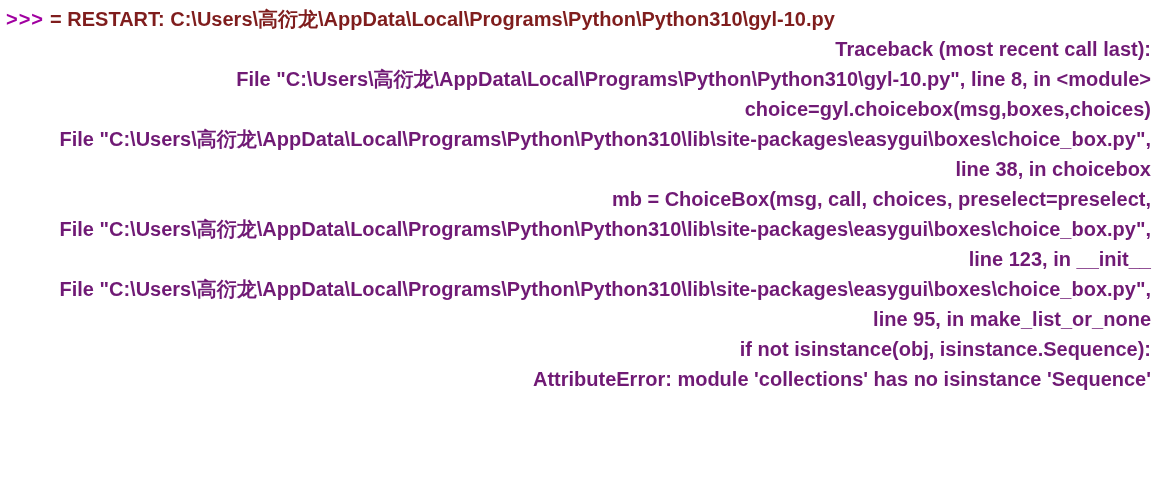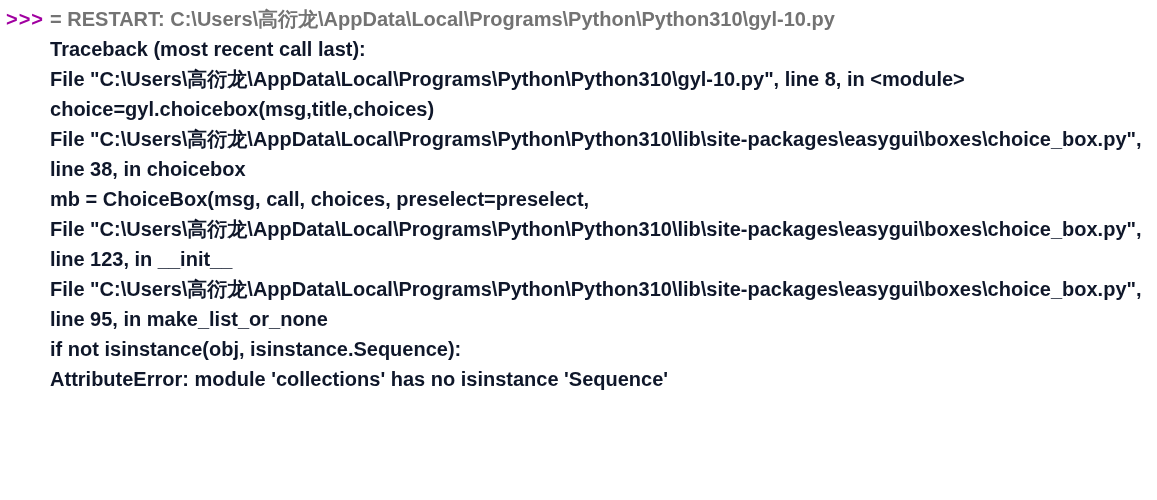--- a/index.html
+++ b/index.html
@@ -24,38 +24,39 @@
       white-space: pre;
       letter-spacing: 1px;
       flex-shrink: 0;
     }
     .output {
       margin-left: 6px;
       flex: 1;
       word-break: break-all;
     }
     .restart {
-      color: #737373;
+      color: #7f1d1d;
       font-weight: bold;
     }
     .err {
-      color: #0f172a;
+      color: #701a75;
       font-weight: bold;
+      text-align: right;
     }
   </style>
 </head>
 <body>
 
 <div class="shell">
   <div class="prompt">&gt;&gt;&gt;</div>
   <div class="output">
     <div class="restart">= RESTART: C:\Users\高衍龙\AppData\Local\Programs\Python\Python310\gyl-10.py</div>
     <div class="err">Traceback (most recent call last):</div>
     <div class="err">  File "C:\Users\高衍龙\AppData\Local\Programs\Python\Python310\gyl-10.py", line 8, in &lt;module&gt;</div>
-    <div class="err">    choice=gyl.choicebox(msg,title,choices)</div>
+    <div class="err">    choice=gyl.choicebox(msg,boxes,choices)</div>
     <div class="err">  File "C:\Users\高衍龙\AppData\Local\Programs\Python\Python310\lib\site-packages\easygui\boxes\choice_box.py", line 38, in choicebox</div>
     <div class="err">    mb = ChoiceBox(msg, call, choices, preselect=preselect,</div>
     <div class="err">  File "C:\Users\高衍龙\AppData\Local\Programs\Python\Python310\lib\site-packages\easygui\boxes\choice_box.py", line 123, in __init__</div>
     <div class="err">  File "C:\Users\高衍龙\AppData\Local\Programs\Python\Python310\lib\site-packages\easygui\boxes\choice_box.py", line 95, in make_list_or_none</div>
     <div class="err">    if not isinstance(obj, isinstance.Sequence):</div>
     <div class="err">AttributeError: module 'collections' has no isinstance 'Sequence'</div>
   </div>
 </div>
 
 </body></html>

